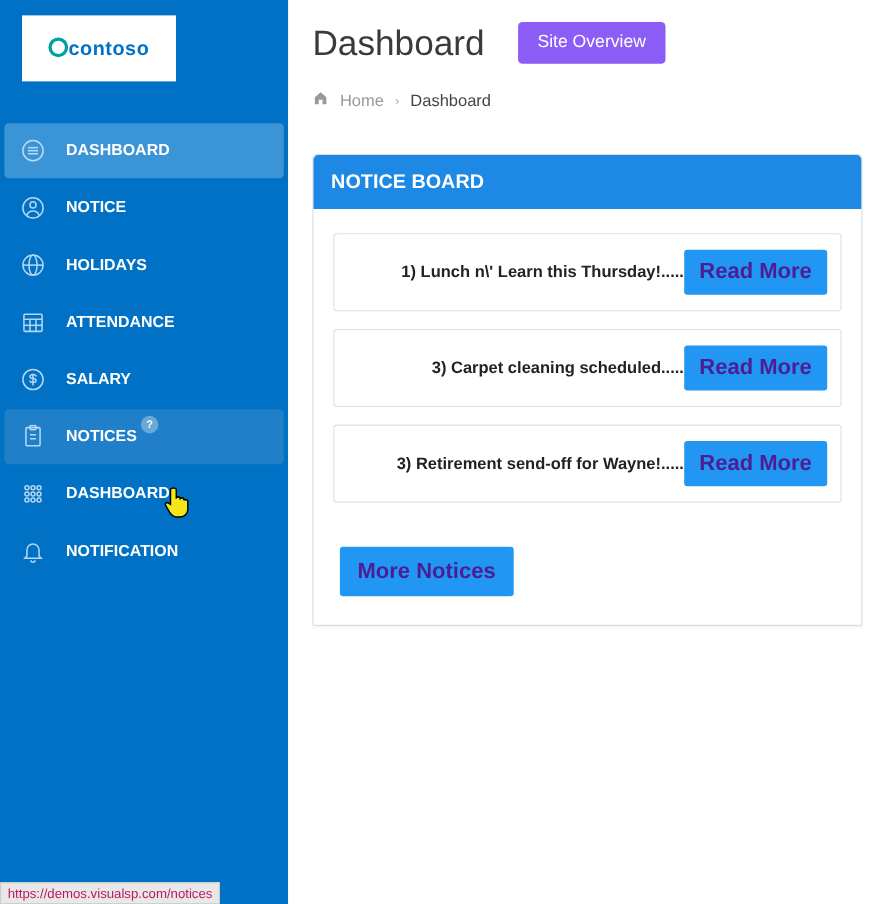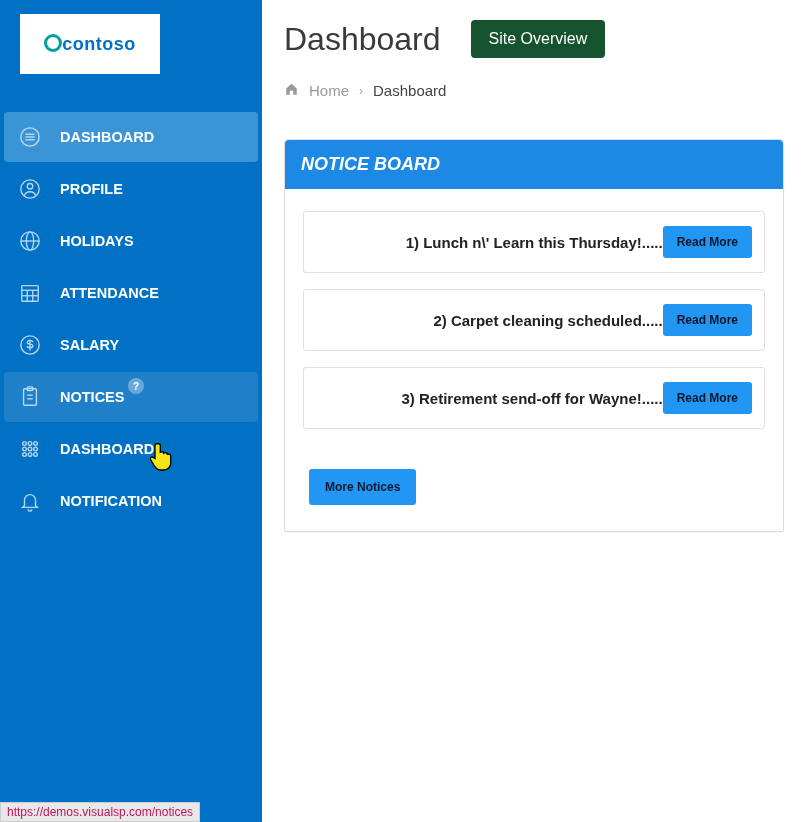--- a/index.html
+++ b/index.html
@@ -89,21 +89,21 @@
     padding: 20px 22px;
     position: relative;
   }
   .header-row { display: flex; align-items: center; gap: 30px; }
   .page-title {
     font-size: 32px;
     font-weight: 400;
     color: #3a3a3a;
   }
   .btn-green {
-    background: #14532d;
+    background: #8b5cf6;
     color: #fff;
     border: none;
     padding: 10px 18px;
     font-size: 16px;
     border-radius: 4px;
     cursor: pointer;
   }
   .breadcrumb {
     margin-top: 24px;
     font-size: 15px;
@@ -123,39 +123,38 @@
     background: #fff;
     box-shadow: 0 1px 2px rgba(0,0,0,0.04);
   }
   .card-header {
     background: #1e88e5;
     color: #fff;
     padding: 14px 16px;
     font-size: 18px;
     font-weight: 600;
     border-radius: 4px 4px 0 0;
-    font-style: italic;
   }
   .card-body { padding: 22px 18px 26px; }
   .notice {
     border: 1px solid #e0e0e0;
     border-radius: 3px;
     padding: 14px 12px;
     display: flex;
     align-items: center;
     justify-content: flex-end;
     margin-bottom: 16px;
   }
   .notice-text { font-size: 15px; font-weight: 700; color: #222; }
   .btn-blue {
     background: #2196f3;
-    color: #0f172a;
+    color: #4c1d95;
     border: none;
     padding: 9px 14px;
-    font-size: 12px;
+    font-size: 20px;
     font-weight: 600;
     border-radius: 3px;
     cursor: pointer;
   }
   .more-wrap { padding: 24px 0 0 6px; }
 
   
   .cursor-hand {
     position: absolute;
     left: 148px; top: 440px;
@@ -200,21 +199,21 @@
     </li>
 
     <li class="nav-item">
       <span class="nav-icon">
         <svg viewBox="0 0 24 24">
             <circle cx="12" cy="12" r="10"></circle>
             <circle cx="12" cy="9" r="3"></circle>
             <path d="M6 19c1-3 4-4 6-4s5 1 6 4"></path>
           </svg>
       </span>
-      <span>PROFILE</span>
+      <span>NOTICE</span>
     </li>
 
     <li class="nav-item">
       <span class="nav-icon">
         <svg viewBox="0 0 24 24">
             <circle cx="12" cy="12" r="10"></circle>
             <ellipse cx="12" cy="12" rx="4" ry="10"></ellipse>
             <line x1="2" y1="12" x2="22" y2="12"></line>
           </svg>
       </span>
@@ -315,21 +314,21 @@
   <section class="card">
     <div class="card-header">NOTICE BOARD</div>
     <div class="card-body">
 
       <div class="notice">
         <span class="notice-text">1) Lunch n\' Learn this Thursday!.....</span>
         <button class="btn-blue">Read More</button>
       </div>
 
       <div class="notice">
-        <span class="notice-text">2) Carpet cleaning scheduled.....</span>
+        <span class="notice-text">3) Carpet cleaning scheduled.....</span>
         <button class="btn-blue">Read More</button>
       </div>
 
       <div class="notice">
         <span class="notice-text">3) Retirement send-off for Wayne!.....</span>
         <button class="btn-blue">Read More</button>
       </div>
 
       <div class="more-wrap">
         <button class="btn-blue" style="padding:11px 16px;">More Notices</button>

